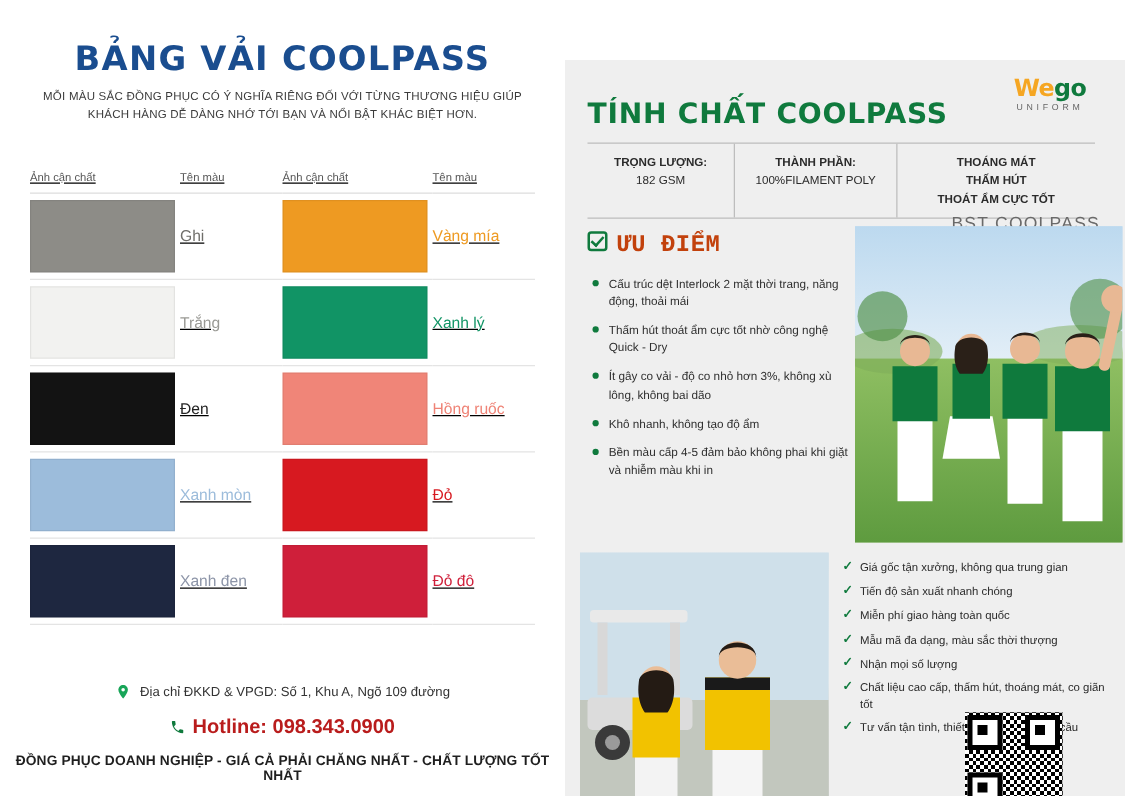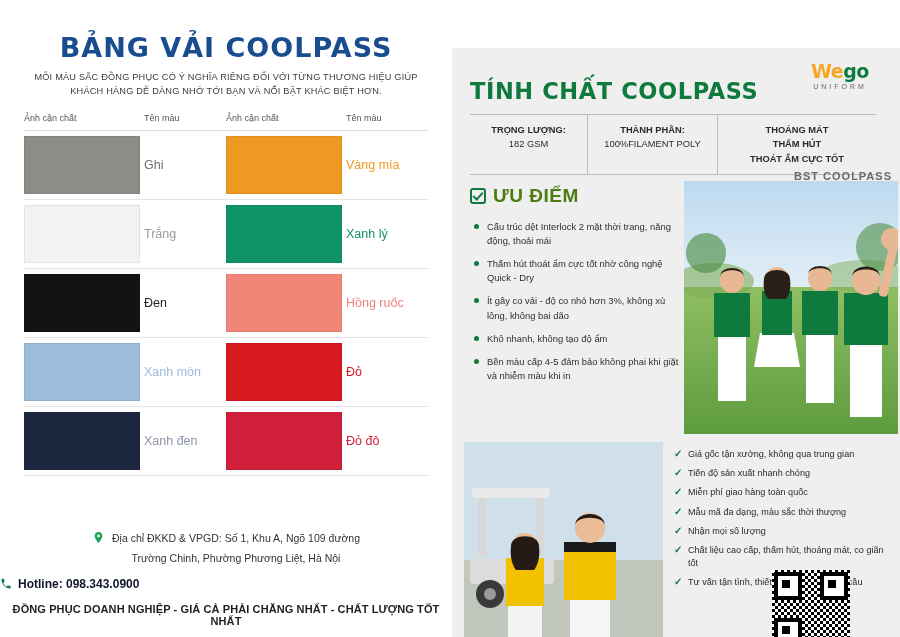--- a/index.html
+++ b/index.html
@@ -42,23 +42,24 @@
   .left-sub {
     text-align: center;
     font-size: 9.2px;
     color: #3b3b3b;
     line-height: 1.5;
     letter-spacing: 0.2px;
     padding: 0 6px;
   }
 
   .swatch-table {
-    margin-top: 10px;
+    margin-top: 34px;
     width: 100%;
     border-collapse: collapse;
+    text-decoration: underline;
   }
   .swatch-table th {
     font-size: 9px;
     color: #555;
     font-weight: normal;
     text-align: left;
     padding: 4px 0 7px 0;
     border-bottom: 1px solid #dddddd;
   }
   .swatch-table td {
@@ -103,24 +104,25 @@
   }
   .pin {
     width: 13px;
     height: 13px;
     flex: 0 0 13px;
     margin-top: 2px;
   }
   .hotline-row {
     display: flex;
     align-items: center;
+    justify-content: center;
     gap: 6px;
     margin-top: 9px;
-    font-size: 12px;
-    color: #0f172a;
+    font-size: 16px;
+    color: #b91c1c;
     font-weight: bold;
   }
   .phone-ico {
     width: 12px;
     height: 12px;
   }
   .slogan {
     text-align: center;
     font-size: 11px;
     font-weight: bold;
@@ -193,38 +195,37 @@
   }
   .spec-cell:last-child { border-right: none; }
   .spec-cell.c1 { width: 118px; }
   .spec-cell.c2 { width: 130px; }
   .spec-cell.c3 { width: 158px; font-weight: bold; }
   .spec-label { font-weight: bold; }
 
   .bst {
     position: absolute;
     top: 122px;
-    right: 8px;
-    font-size: 11px;
+    right: 20px;
+    font-size: 14px;
     color: #6a6a6a;
     letter-spacing: 1px;
-    font-weight: bold;
   }
 
   .adv-title {
     position: absolute;
     top: 137px;
     left: 18px;
     font-size: 19px;
     font-weight: bold;
-    color: #4d7c0f;
+    color: #c2410c;
     letter-spacing: 0.5px;
-    font-family: Liberation Sans, sans-serif;
+    font-family: Liberation Mono, monospace;
     display: flex;
-    align-items: center;
+    align-items: flex-start;
     gap: 7px;
   }
   .adv-check {
     width: 16px;
     height: 16px;
     border: 2px solid #0f7a3d;
     border-radius: 3px;
     position: relative;
     box-sizing: border-box;
   }
@@ -431,21 +432,20 @@
     </table>
 
     <div class="footer">
       <div class="addr-row">
         <svg class="pin" viewBox="0 0 24 24">
           <path d="M12 2C8.1 2 5 5.1 5 9c0 5.2 7 13 7 13s7-7.8 7-13c0-3.9-3.1-7-7-7z" fill="#18a558"></path>
           <circle cx="12" cy="9" r="2.6" fill="#ffffff"></circle>
         </svg>
         <div class="addr-lines">
           <div>Địa chỉ ĐKKD &amp; VPGD: Số 1, Khu A, Ngõ 109 đường</div>
-          <div>Trường Chinh, Phường Phương Liệt, Hà Nội</div>
         </div>
       </div>
       <div class="hotline-row">
         <svg class="phone-ico" viewBox="0 0 24 24">
           <path d="M6.6 10.8c1.4 2.8 3.8 5.2 6.6 6.6l2.2-2.2c.3-.3.7-.4 1.1-.3 1.2.4 2.4.6 3.7.6.6 0 1 .4 1 1V20c0 .6-.4 1-1 1C11.2 21 3 12.8 3 2.6c0-.6.4-1 1-1h3.5c.6 0 1 .4 1 1 0 1.3.2 2.5.6 3.7.1.4 0 .8-.3 1.1l-2.2 2.4z" fill="#0f7a3d"></path>
         </svg>
         <span>Hotline: 098.343.0900</span>
       </div>
       <div class="slogan">ĐỒNG PHỤC DOANH NGHIỆP - GIÁ CẢ PHẢI CHĂNG NHẤT - CHẤT LƯỢNG TỐT NHẤT</div>
     </div>

